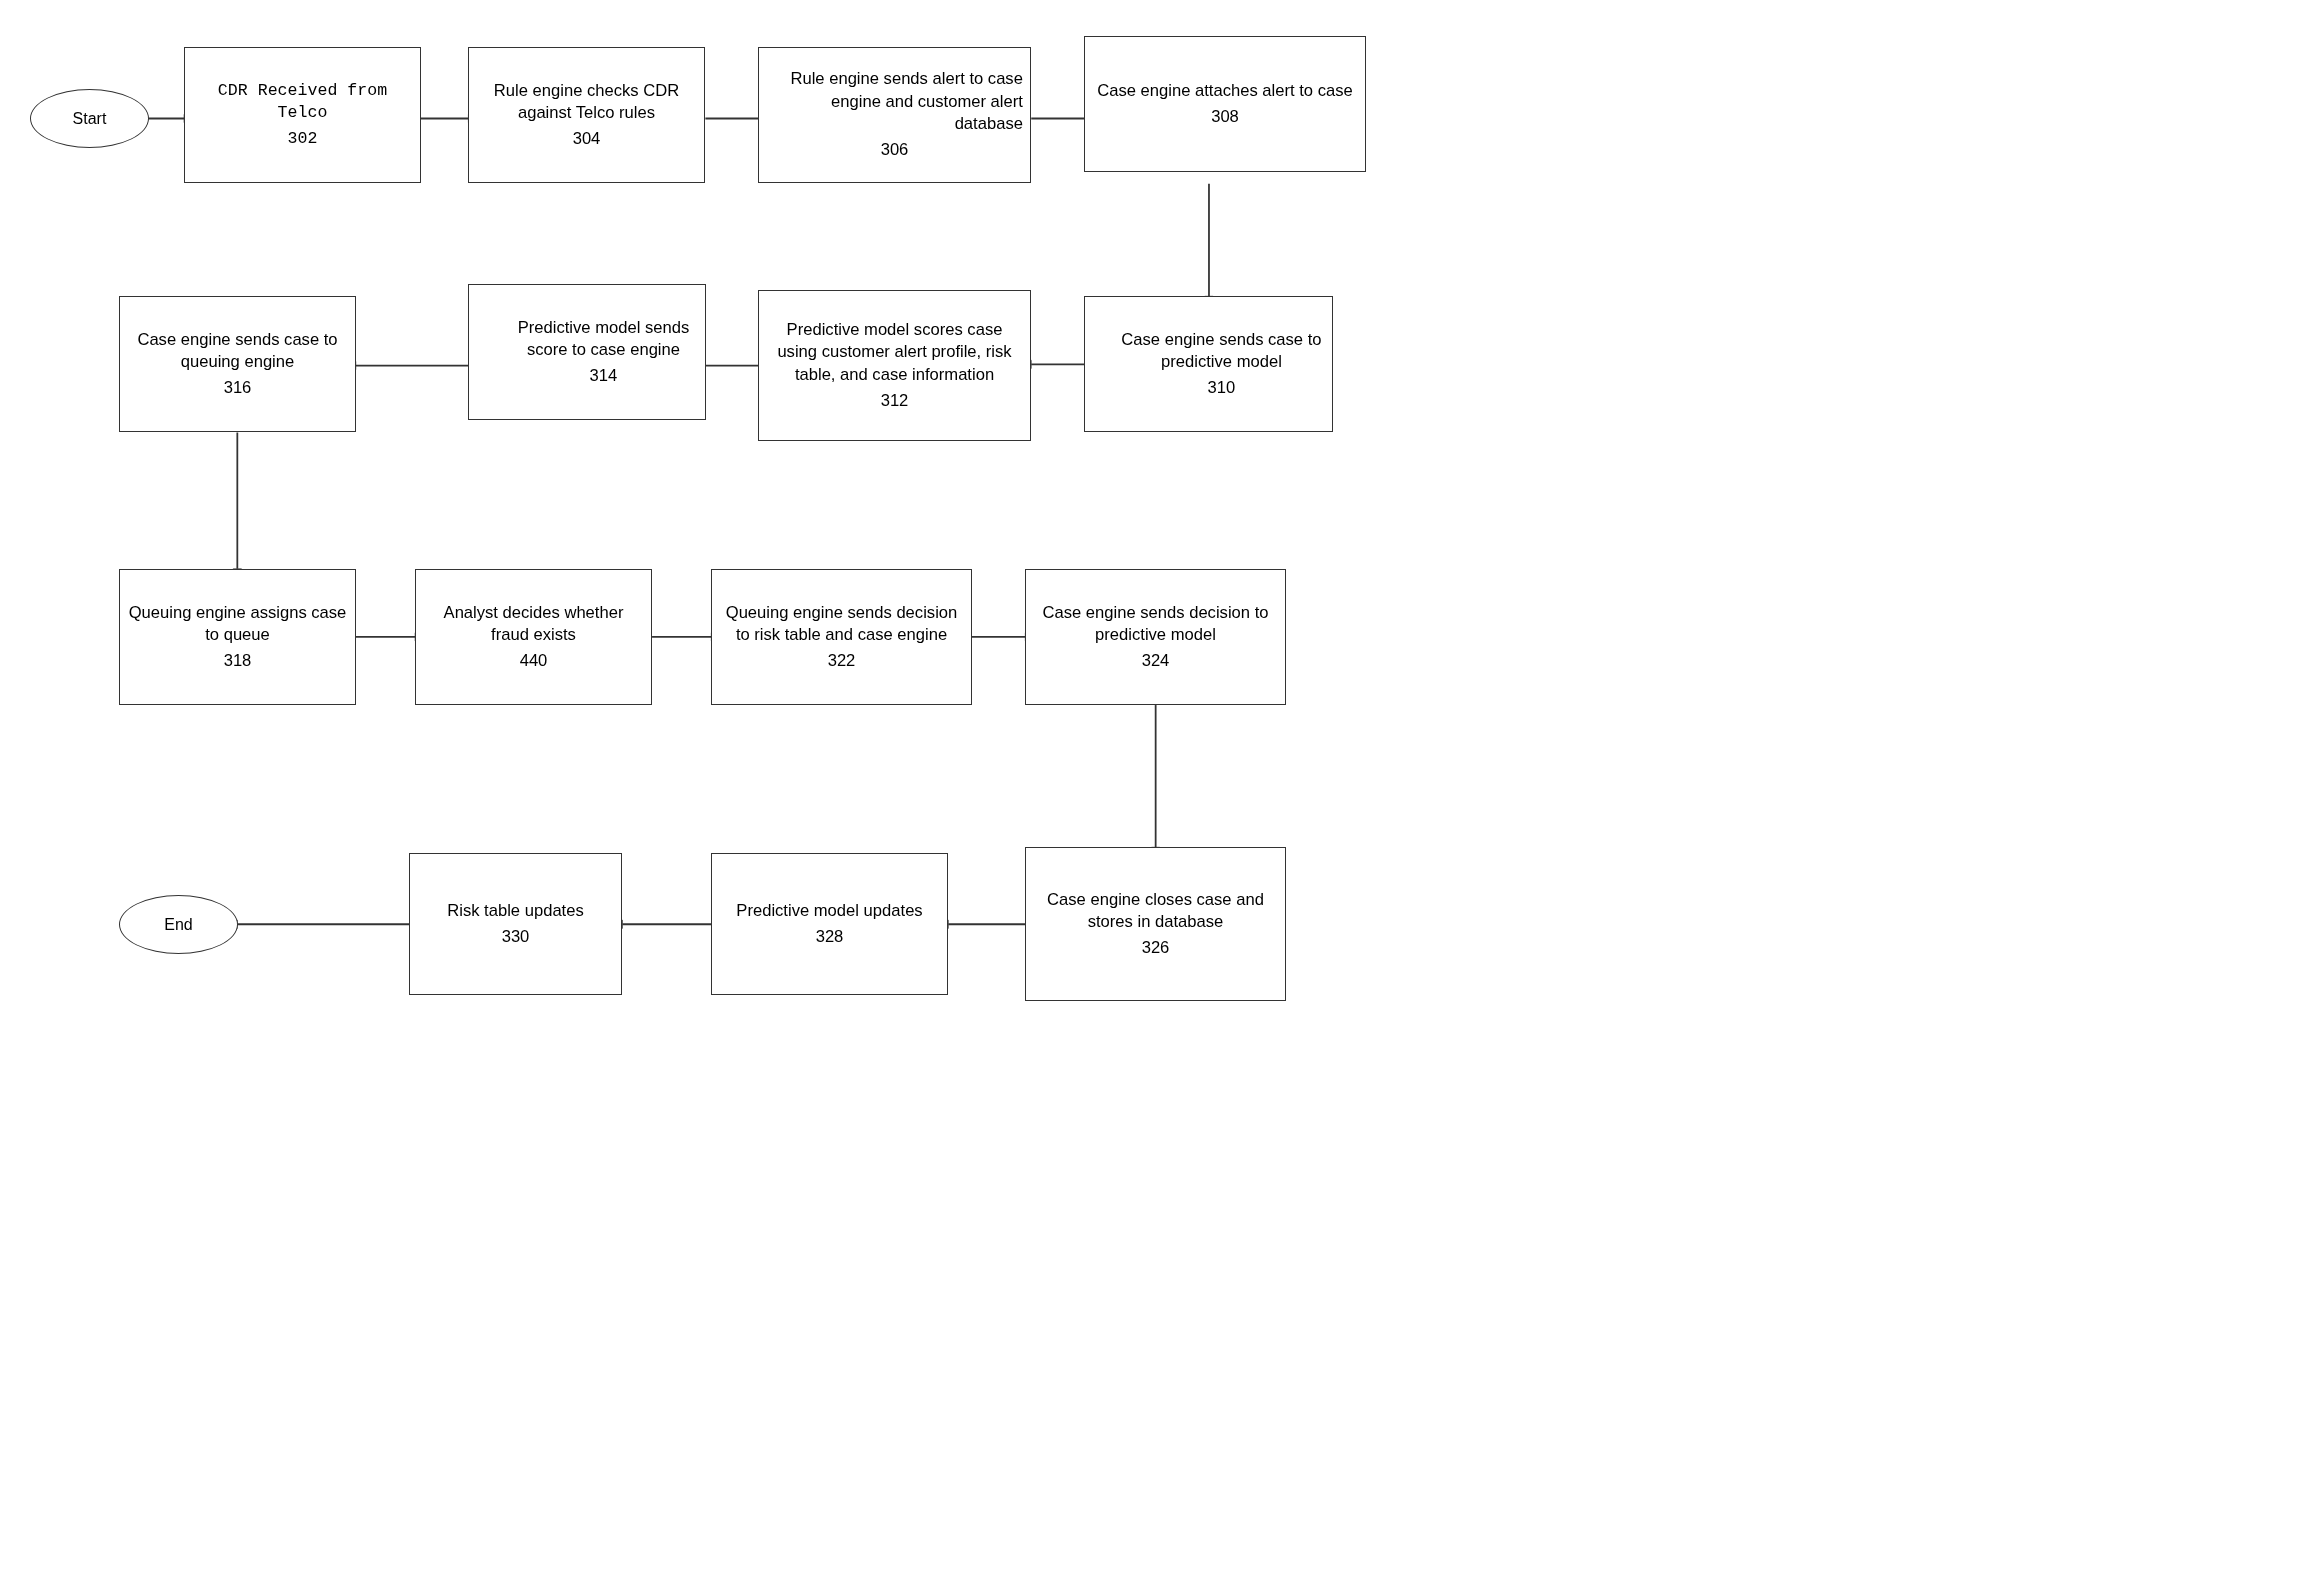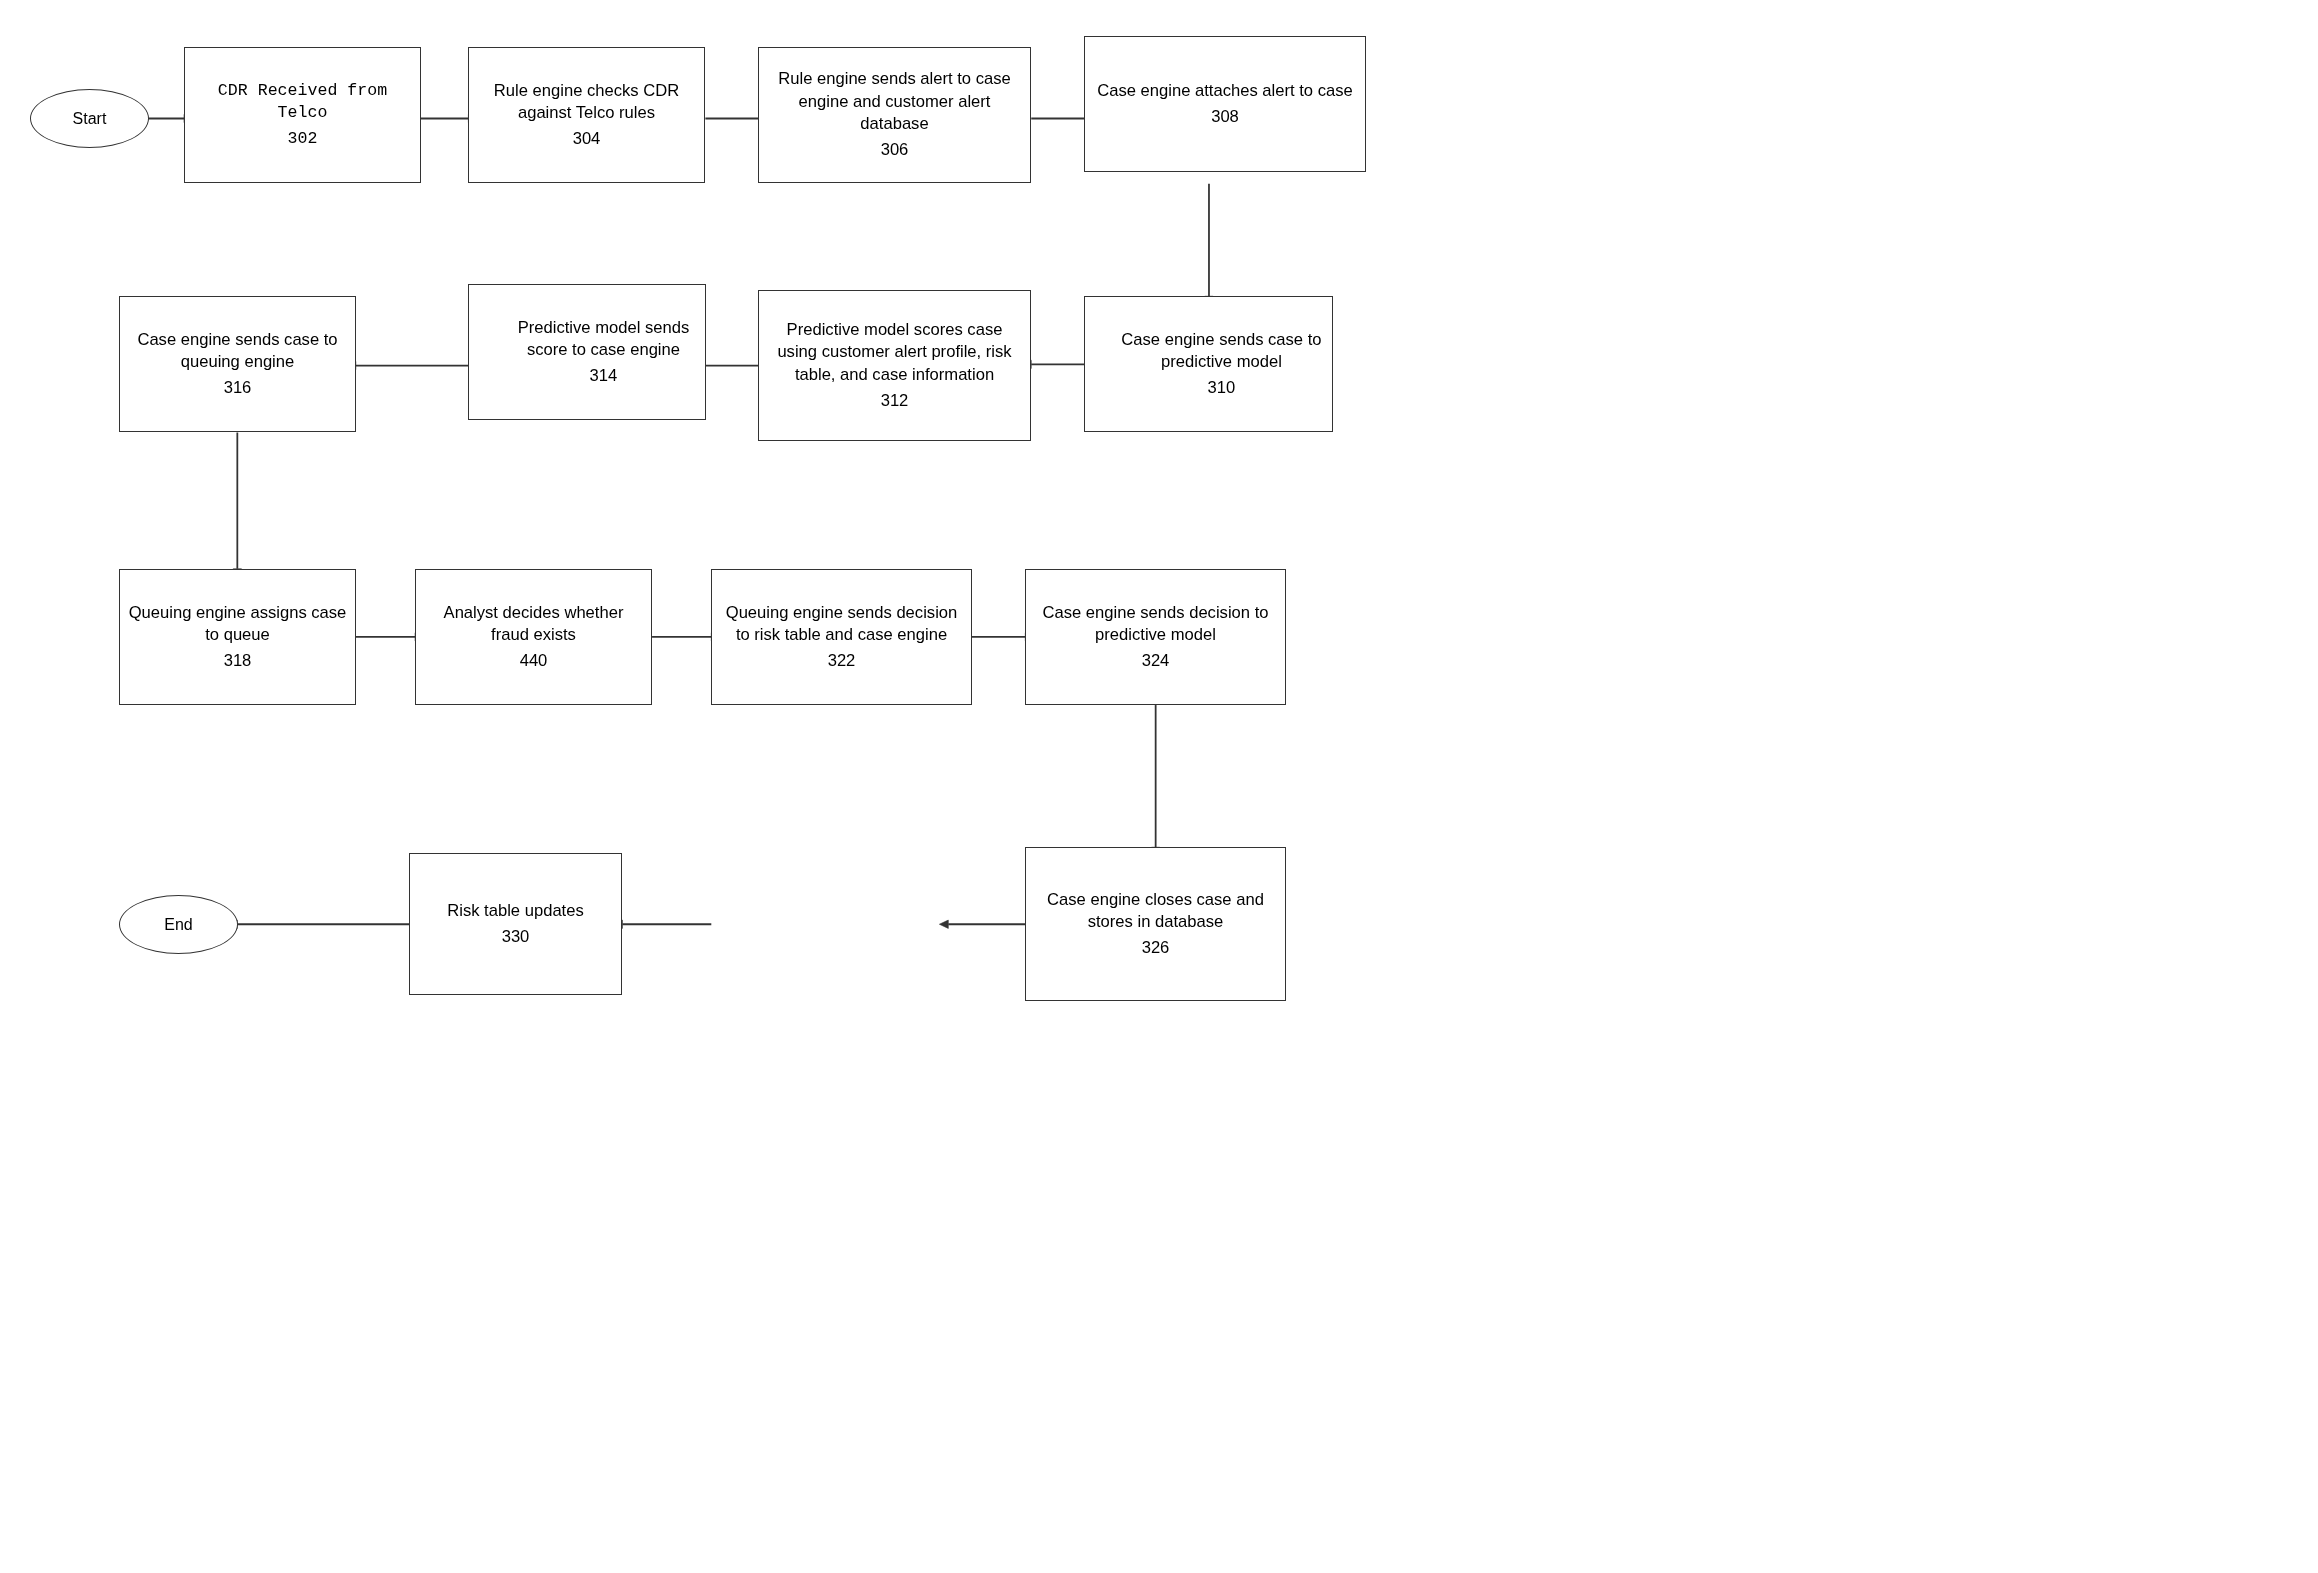--- a/index.html
+++ b/index.html
@@ -124,21 +124,21 @@
   <div class="box" style="left:184px; top:47px; width:237px; height:136px;font-family:Liberation Mono, monospace;">
     <span>CDR Received from Telco</span>
     <span class="number">302</span>
   </div>
 
   <div class="box" style="left:468px; top:47px; width:237px; height:136px;">
     <span>Rule engine checks CDR against Telco rules</span>
     <span class="number">304</span>
   </div>
 
-  <div class="box" style="left:758px; top:47px; width:273px; height:136px;">
+  <div class="box" style="left:758px; top:47px; width:273px; height:136px;text-align:right;">
     <span>Rule engine sends alert to case engine and customer alert database</span>
     <span class="number">306</span>
   </div>
 
   <div class="box" style="left:1084px; top:36px; width:282px; height:136px;">
     <span>Case engine attaches alert to case</span>
     <span class="number">308</span>
   </div>
 
   <div class="box" style="left:1084px; top:296px; width:249px; height:136px;padding-left:33px;">
@@ -179,20 +179,24 @@
   <div class="box" style="left:1025px; top:569px; width:261px; height:136px;">
     <span>Case engine sends decision to predictive model</span>
     <span class="number">324</span>
   </div>
 
   <div class="box" style="left:1025px; top:847px; width:261px; height:154px;">
     <span>Case engine closes case and stores in database</span>
     <span class="number">326</span>
   </div>
 
+  <div class="box" style="left:711px; top:853px; width:237px; height:142px;">
+    <span>Predictive model updates</span>
+    <span class="number">328</span>
+  </div>
 
   <div class="box" style="left:409px; top:853px; width:213px; height:142px;">
     <span>Risk table updates</span>
     <span class="number">330</span>
   </div>
 
   <div class="oval" style="left:119px; top:895px; width:119px; height:59px;">
     <span>End</span>
   </div>
 </div>

